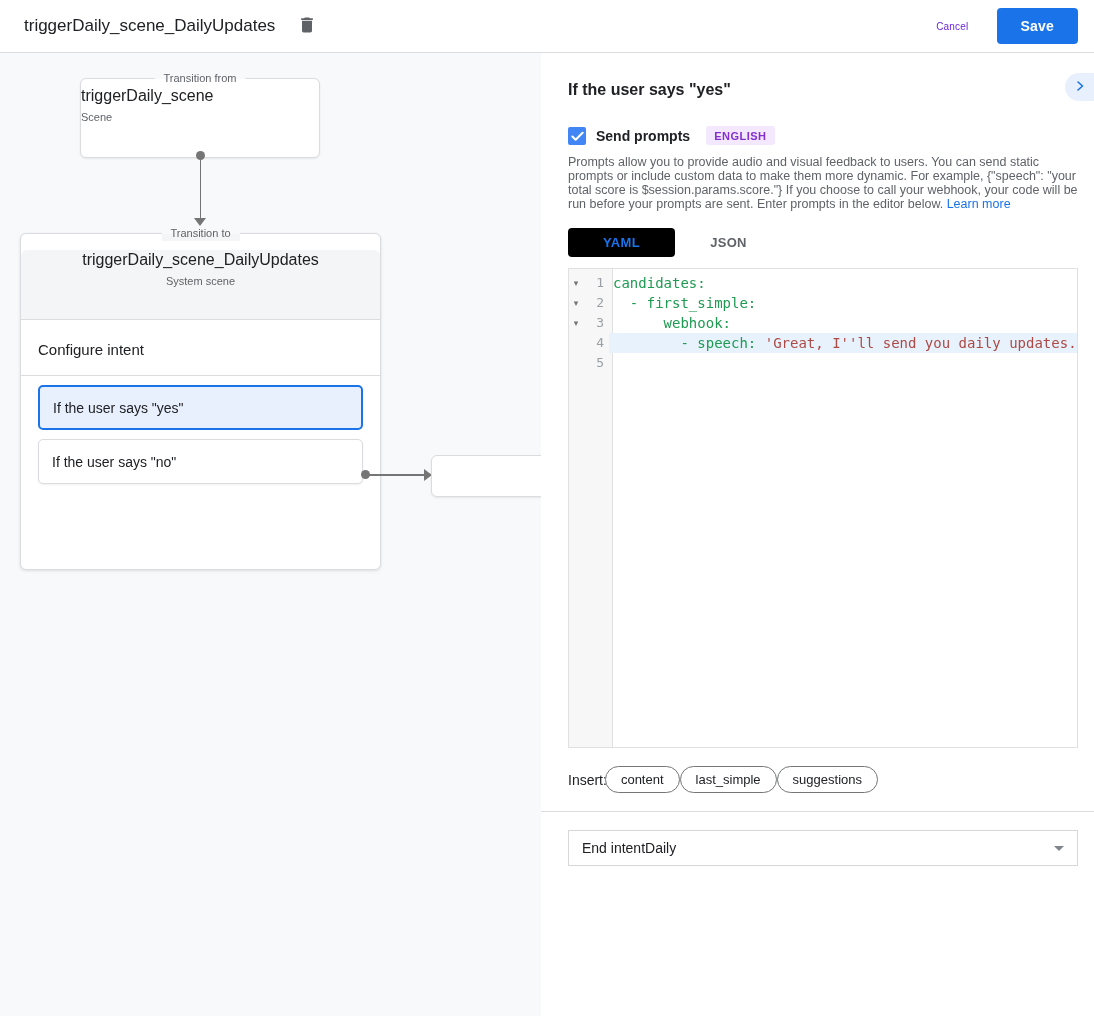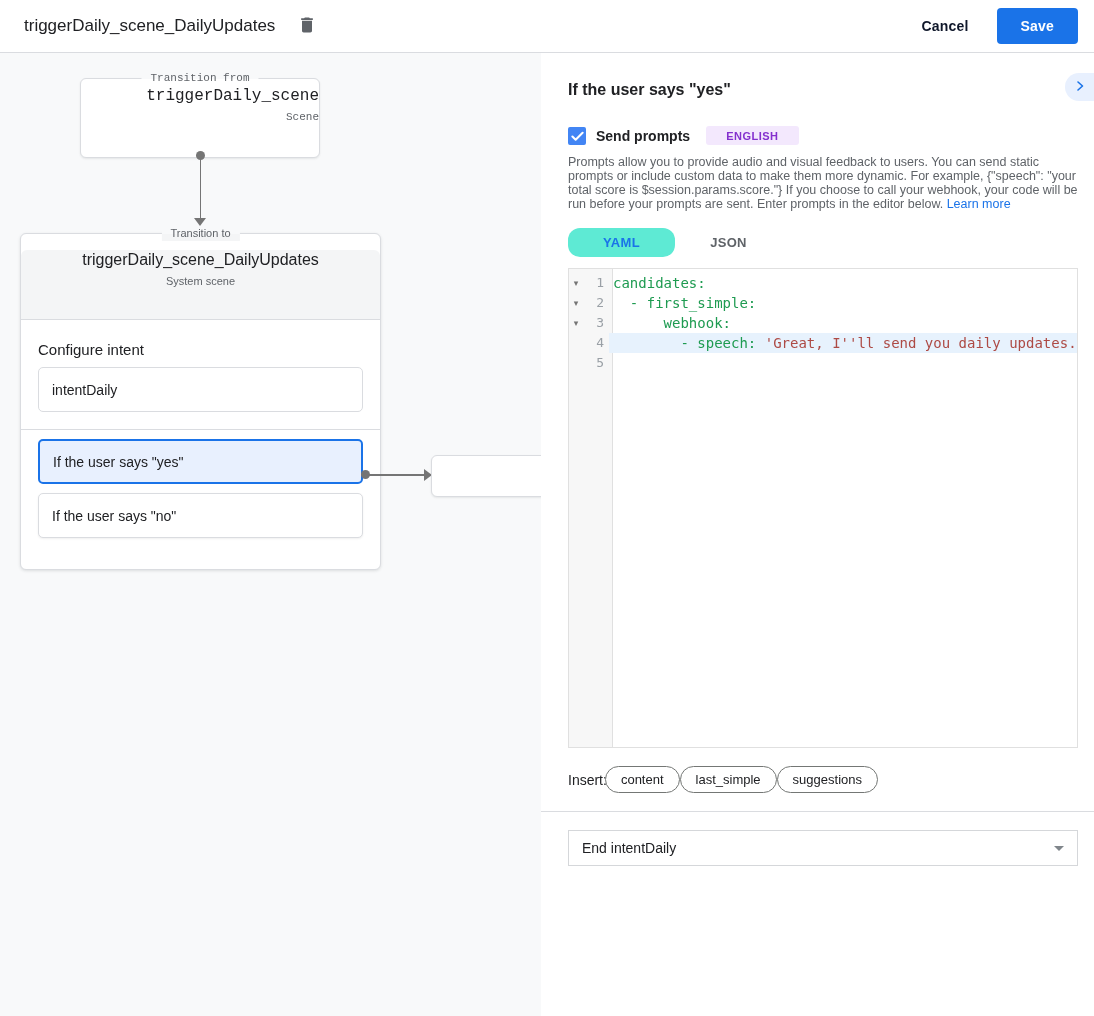--- a/index.html
+++ b/index.html
@@ -7,37 +7,37 @@
   body { font-family:"Liberation Sans", sans-serif; background:#fff; color:#202124; }
   .app { position:relative; width:1094px; height:1016px; }
 
   
   .topbar { position:absolute; left:0; top:0; width:100%; height:53px; background:#fff;
             border-bottom:1px solid #dadce0; display:flex; align-items:center; padding:0 16px 0 24px; }
   .topbar-title { font-size:17px; color:#202124; }
   .trash-btn { margin-left:18px; width:28px; height:28px; border:none; background:transparent;
                cursor:pointer; display:flex; align-items:center; justify-content:center; }
   .topbar-actions { margin-left:auto; display:flex; align-items:center; gap:28px; }
-  .btn-text { border:none; background:transparent; color:#0f172a; font-size:14px; font-weight:700;
+  .btn-text { border:none; background:transparent; color:#6d28d9; font-size:10px; font-weight:400;
               font-family:inherit; cursor:pointer; letter-spacing:.2px; }
   .btn-primary { background:#1a73e8; color:#fff; border:none; border-radius:4px; height:36px;
                  padding:0 24px; font-size:14px; font-weight:700; font-family:inherit; cursor:pointer;
                  letter-spacing:.2px; }
 
   
   .canvas { position:absolute; left:0; top:53px; width:541px; height:963px; background:#f8f9fa; overflow:hidden; }
   .detail { position:absolute; left:541px; top:53px; width:553px; height:963px; background:#fff;
             padding:0 16px 0 27px; }
 
   
   .node { position:absolute; background:#fff; border:1px solid #dadce0; border-radius:6px; }
   .legend { position:absolute; top:-8px; left:50%; transform:translateX(-50%); font-size:11px;
             color:#5f6368; padding:0 9px; white-space:nowrap; line-height:15px; }
-  .node-from { left:80px; top:25px; width:240px; height:80px; text-align:right;
-               box-shadow:0 1px 2px rgba(60,64,67,.1);font-family:Liberation Mono, monospace; }
+  .node-from { left:80px; top:25px; width:240px; height:80px; text-align:left;
+               box-shadow:0 1px 2px rgba(60,64,67,.1); }
   .node-from .legend { background:linear-gradient(#f8f9fa 53%, #ffffff 47%); }
   .node-title { font-size:16px; color:#202124; margin-top:7px; line-height:20px; }
   .node-sub { font-size:11px; color:#5f6368; margin-top:5px; }
 
   .dot { position:absolute; width:9px; height:9px; border-radius:50%; background:#757575; }
   .vline { position:absolute; left:199.5px; top:105px; width:1.5px; height:60px; background:#757575; }
   .arrow-down { position:absolute; left:194px; top:165px; width:0; height:0;
                 border-left:6px solid transparent; border-right:6px solid transparent;
                 border-top:8px solid #757575; }
   .hline { position:absolute; left:366px; top:421px; width:58px; height:1.5px; background:#757575; }
@@ -67,28 +67,28 @@
                   align-items:center; justify-content:center; }
   .chk-row { display:flex; align-items:center; gap:10px; }
   .chk-row.webhook { margin-top:23px; }
   .chk-row.prompts { margin-top:27px; }
   .chk { width:18px; height:18px; border-radius:2px; flex:none; cursor:pointer; }
   .chk-off { border:2px solid #5f6368; background:#fff; }
   .chk-on { background:#4285f4; border:2px solid #4285f4; position:relative; }
   .chk-on svg { position:absolute; left:1px; top:2px; }
   .chk-label { font-size:14px; font-weight:700; color:#202124; }
   .lang-badge { margin-left:6px; background:#f3e8fd; color:#8430ce; font-size:11px; font-weight:700;
-                letter-spacing:.5px; padding:4px 20px 3px; border-radius:3px; }
+                letter-spacing:.5px; padding:4px 8px 3px; border-radius:3px; }
   .desc { margin-top:10px; font-size:12.5px; line-height:14px; color:#5f6368; max-width:512px; }
   .link { color:#1a73e8; text-decoration:none; cursor:pointer; }
 
   .tabs { margin-top:17px; display:flex; }
   .tab { width:107px; height:29px; display:flex; align-items:center; justify-content:center;
          font-size:13px; font-weight:700; letter-spacing:.3px; cursor:pointer; color:#5f6368; }
-  .tab.active { background:#5eead4; color:#1a73e8; border-radius:12px; }
+  .tab.active { background:#000000; color:#1a73e8; border-radius:4px; }
 
   .editor { position:relative; margin-top:11px; width:510px; height:480px; border:1px solid #e0e0e0;
             background:#fff; font-family:"DejaVu Sans Mono", monospace; font-size:14px; overflow:hidden; }
   .gutter-bg { position:absolute; left:0; top:0; bottom:0; width:44px; background:#f7f7f7;
                border-right:1px solid #e0e0e0; }
   .cm-lines { position:relative; padding-top:4px; }
   .cm-row { display:flex; height:20px; line-height:20px; }
   .cm-fold { width:14px; flex:none; font-family:"Liberation Sans",sans-serif; font-size:9px; color:#757575;
              text-align:center; cursor:pointer; }
   .cm-num { width:26px; flex:none; text-align:right; padding-right:5px; color:#9aa0a6; font-size:13px; }
@@ -143,23 +143,20 @@
     <div class="arrow-down"></div>
 
     <div class="node node-to">
       <div class="legend">Transition to</div>
       <div class="node-to-header">
         <div class="node-title" style="margin-top:16px;">triggerDaily_scene_DailyUpdates</div>
         <div class="node-sub">System scene</div>
       </div>
       <div class="node-to-body">
         <div class="section-h" style="margin-top:21px;">Configure intent</div>
-        <div class="intent-box">
-          <span>intentDaily</span>
-        </div>
         <div class="sect-div"></div>
         <div class="cond cond-selected">
           <span>If the user says "yes"</span>
         </div>
         <div class="cond cond-plain">
           <span>If the user says "no"</span>
         </div>
       </div>
     </div>
 

